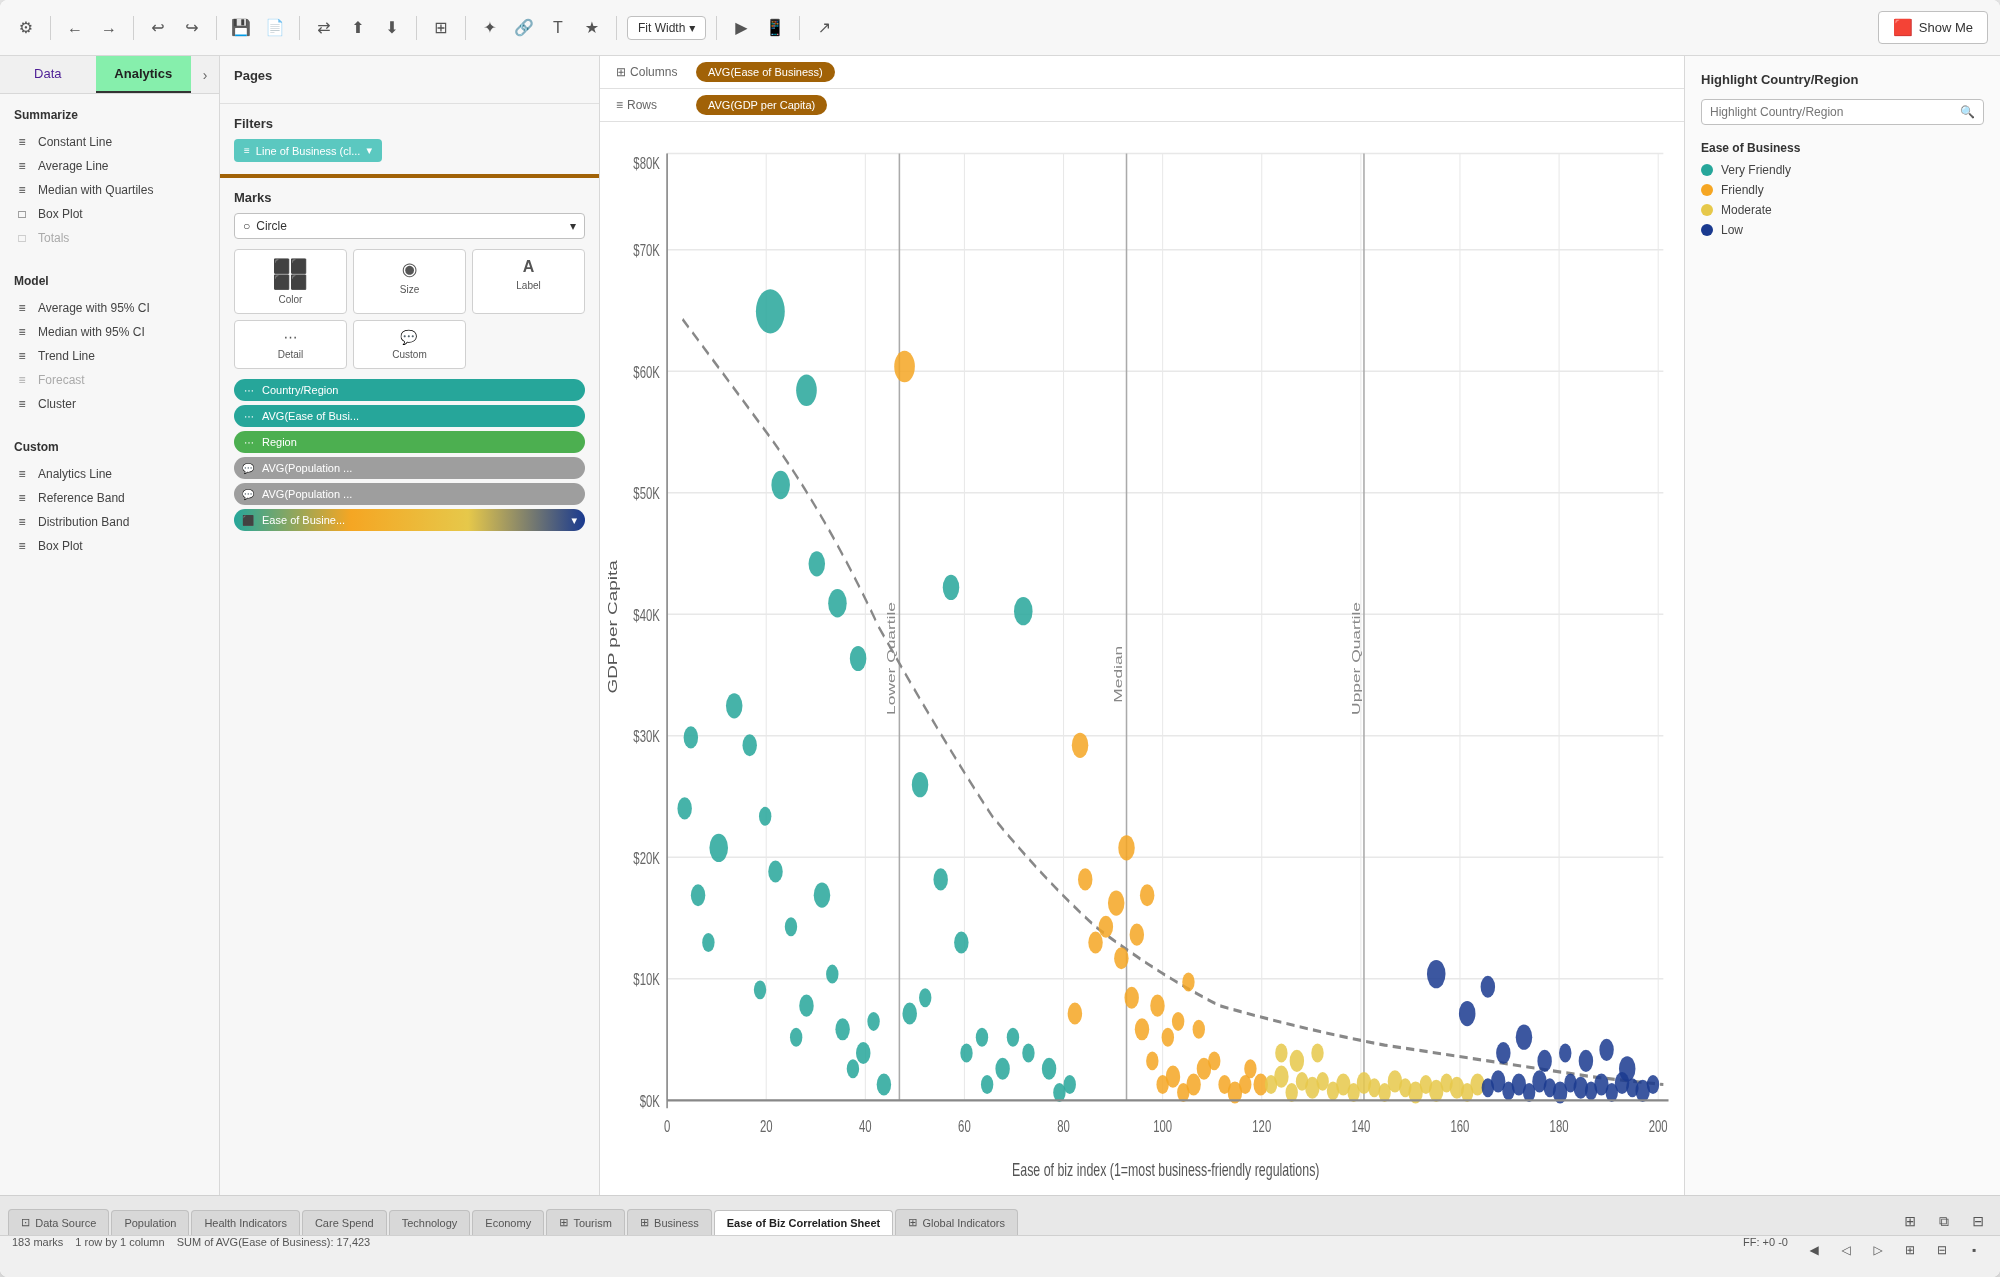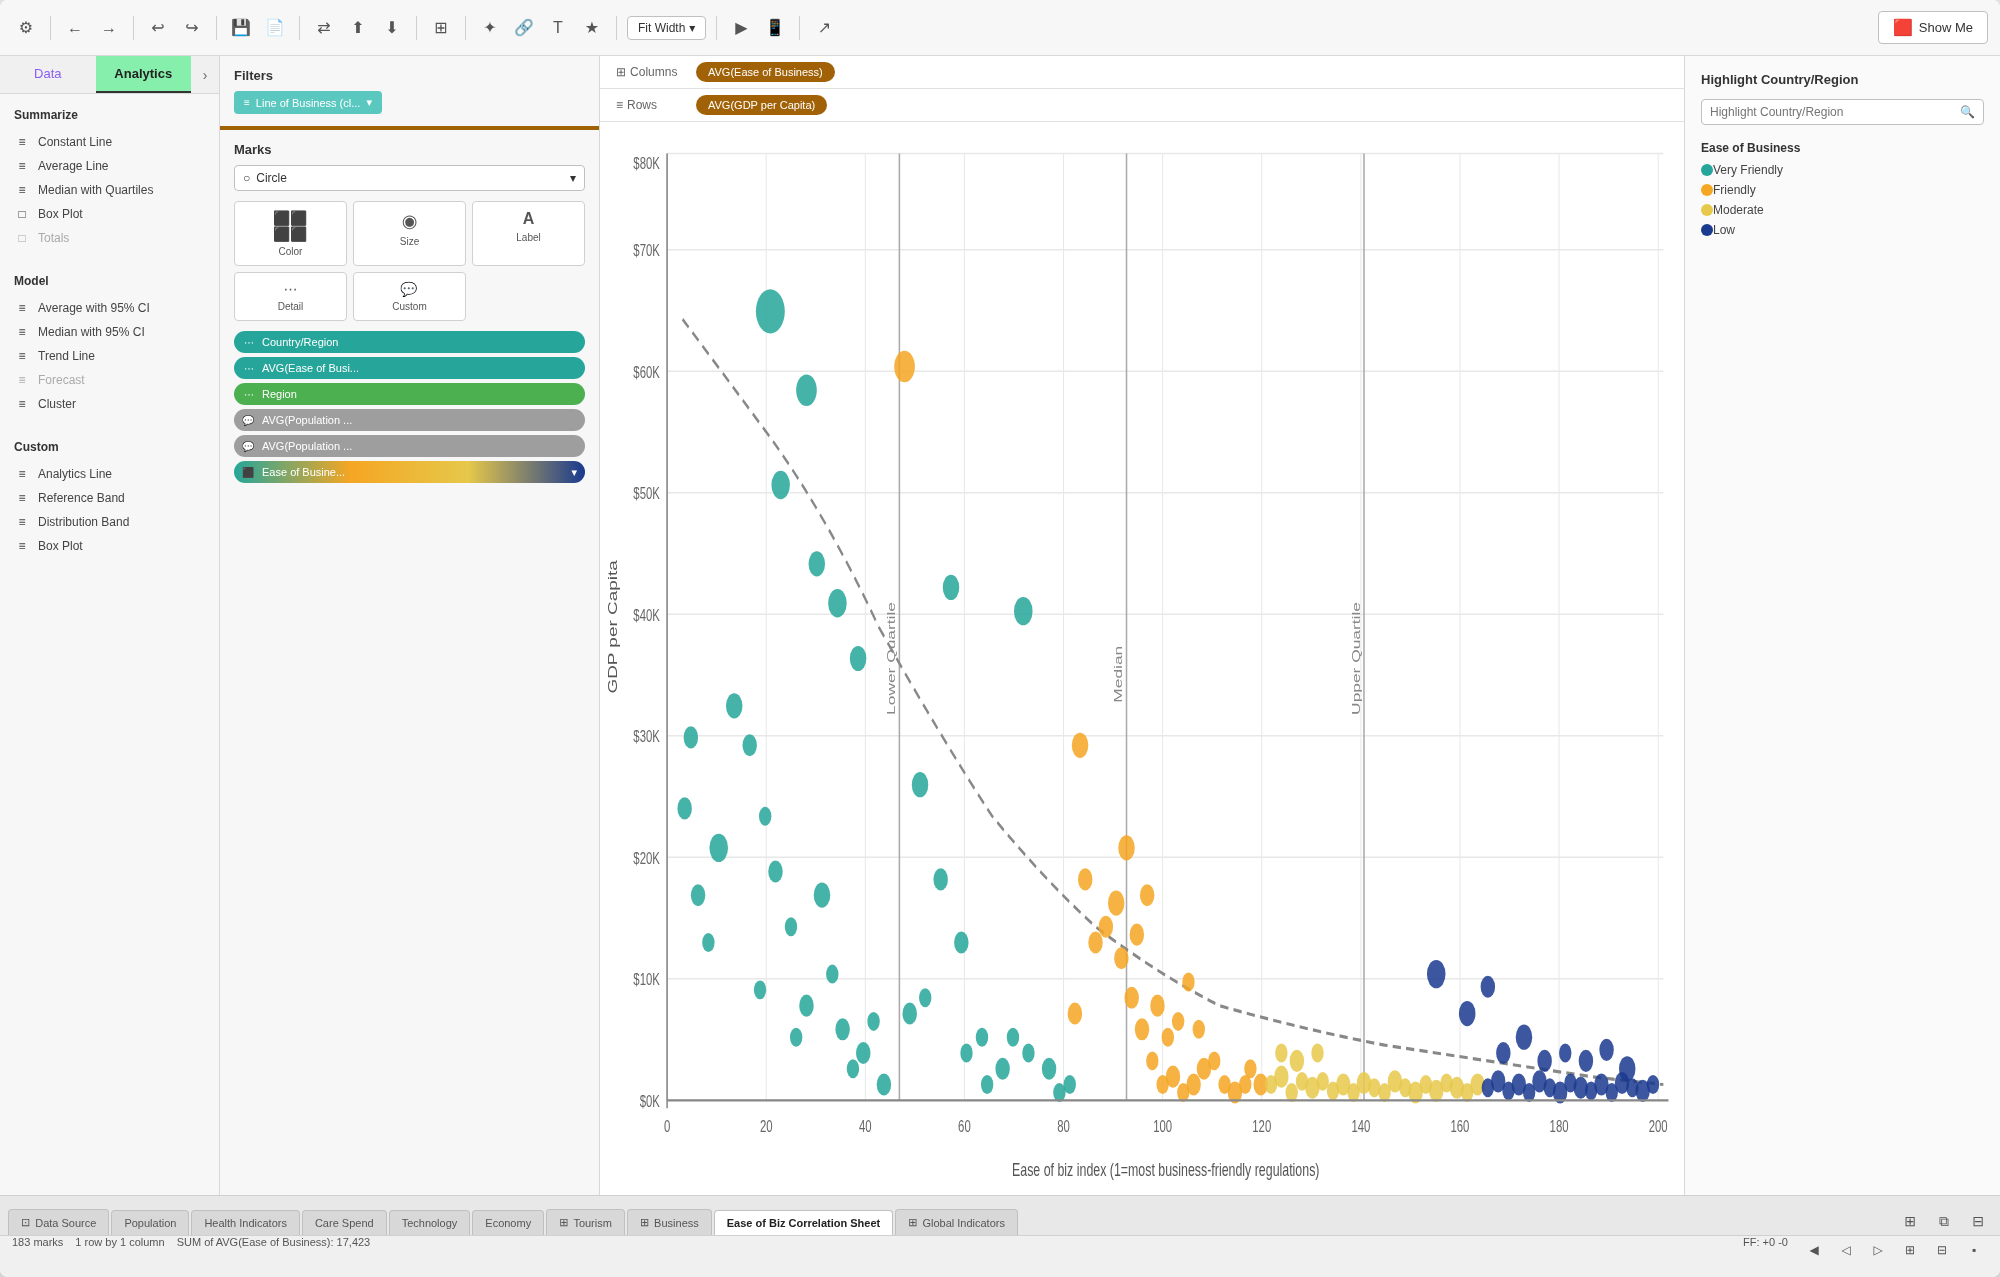--- a/index.html
+++ b/index.html
@@ -13,21 +13,21 @@
     .toolbar-separator { width: 1px; height: 24px; background: #d0d0d0; margin: 0 4px; }
     .toolbar-btn { display: flex; align-items: center; gap: 4px; padding: 4px 10px; border: 1px solid #c0c0c0; border-radius: 4px; background: #fff; cursor: pointer; font-size: 12px; color: #333; }
     .show-me-btn { margin-left: auto; display: flex; align-items: center; gap: 6px; padding: 6px 14px; background: #fff; border: 1px solid #c0c0c0; border-radius: 4px; cursor: pointer; font-size: 13px; font-weight: 500; }
 
     
     .main-body { display: flex; flex: 1; overflow: hidden; }
 
     
     .left-panel { width: 220px; background: #f7f7f7; border-right: 1px solid #d8d8d8; display: flex; flex-direction: column; flex-shrink: 0; overflow-y: auto; }
     .panel-tabs { display: flex; border-bottom: 1px solid #d8d8d8; background: #f0f0f0; }
-    .panel-tab { flex: 1; padding: 10px 0; text-align: center; cursor: pointer; font-size: 13px; color: #8b5cf6; border-bottom: 2px solid transparent; }
+    .panel-tab { flex: 1; padding: 10px 0; text-align: center; cursor: pointer; font-size: 13px; color: #4c1d95; border-bottom: 2px solid transparent; }
     .panel-tab.active { color: #222; font-weight: 600; border-bottom: 2px solid #333; background: #86efac; }
     .panel-close { width: 28px; display: flex; align-items: center; justify-content: center; cursor: pointer; color: #666; font-size: 14px; }
 
     .panel-section { padding: 10px 14px; }
     .section-title { font-weight: 700; font-size: 12px; color: #333; margin-bottom: 8px; margin-top: 4px; }
     .panel-item { display: flex; align-items: center; gap: 8px; padding: 4px 0; cursor: pointer; color: #444; font-size: 12px; border-radius: 3px; }
     .panel-item-icon { width: 16px; height: 16px; flex-shrink: 0; display: flex; align-items: center; justify-content: center; }
     .panel-item.disabled { color: #aaa; cursor: default; }
 
     
@@ -61,21 +61,21 @@
     .shelf-pill { background: #a16207; color: #fff; padding: 4px 12px; border-radius: 12px; font-size: 11px; cursor: pointer; }
 
     .chart-container { flex: 1; position: relative; background: #fff; overflow: hidden; }
 
     
     .right-panel { width: 316px; background: #fafafa; border-left: 1px solid #d8d8d8; padding: 16px; flex-shrink: 0; }
     .right-panel-title { font-size: 13px; font-weight: 600; color: #333; margin-bottom: 12px; }
     .search-box { display: flex; align-items: center; border: 1px solid #c0c0c0; border-radius: 4px; padding: 5px 8px; background: #fff; margin-bottom: 16px; }
     .search-box input { border: none; outline: none; flex: 1; font-size: 12px; color: #999; background: transparent; }
     .legend-title { font-size: 12px; font-weight: 600; color: #333; margin-bottom: 8px; }
-    .legend-item { display: flex; align-items: center; margin-bottom: 6px; font-size: 12px; color: #444; }
+    .legend-item { display: flex; align-items: center; gap: 8px; margin-bottom: 6px; font-size: 12px; color: #444; }
     .legend-dot { width: 12px; height: 12px; border-radius: 50%; flex-shrink: 0; }
 
     
     .status-bar { height: 42px; background: #f0f0f0; border-top: 1px solid #d0d0d0; display: flex; padding: 0 12px; gap: 4px; flex-shrink: 0; }
     .status-text { font-size: 11px; color: #555; margin-right: 8px; }
 
     
     .tab-bar { height: 40px; background: #e8e8e8; border-top: 1px solid #d0d0d0; display: flex; align-items: flex-end; padding: 0 8px; gap: 2px; flex-shrink: 0; overflow-x: auto; }
     .tab { display: flex; align-items: center; gap: 5px; padding: 6px 12px; background: #d8d8d8; border: 1px solid #c0c0c0; border-bottom: none; border-radius: 4px 4px 0 0; font-size: 11px; color: #555; cursor: pointer; white-space: nowrap; }
     .tab.active { background: #fff; color: #222; font-weight: 600; border-color: #c0c0c0; }
@@ -202,20 +202,23 @@
           <span>Distribution Band</span>
         </div>
         <div class="panel-item">
           <div class="panel-item-icon">≡</div>
           <span>Box Plot</span>
         </div>
       </div>
     </div>
 
     <div class="center-panel">
+      <div class="pages-section">
+        <div class="section-header">Pages</div>
+      </div>
 
       <div class="filters-section">
         <div class="section-header">Filters</div>
         <div class="filter-pill">
           <span class="filter-pill-icon">≡</span>
           <span>Line of Business (cl...</span>
           <span>▾</span>
         </div>
       </div>
 

